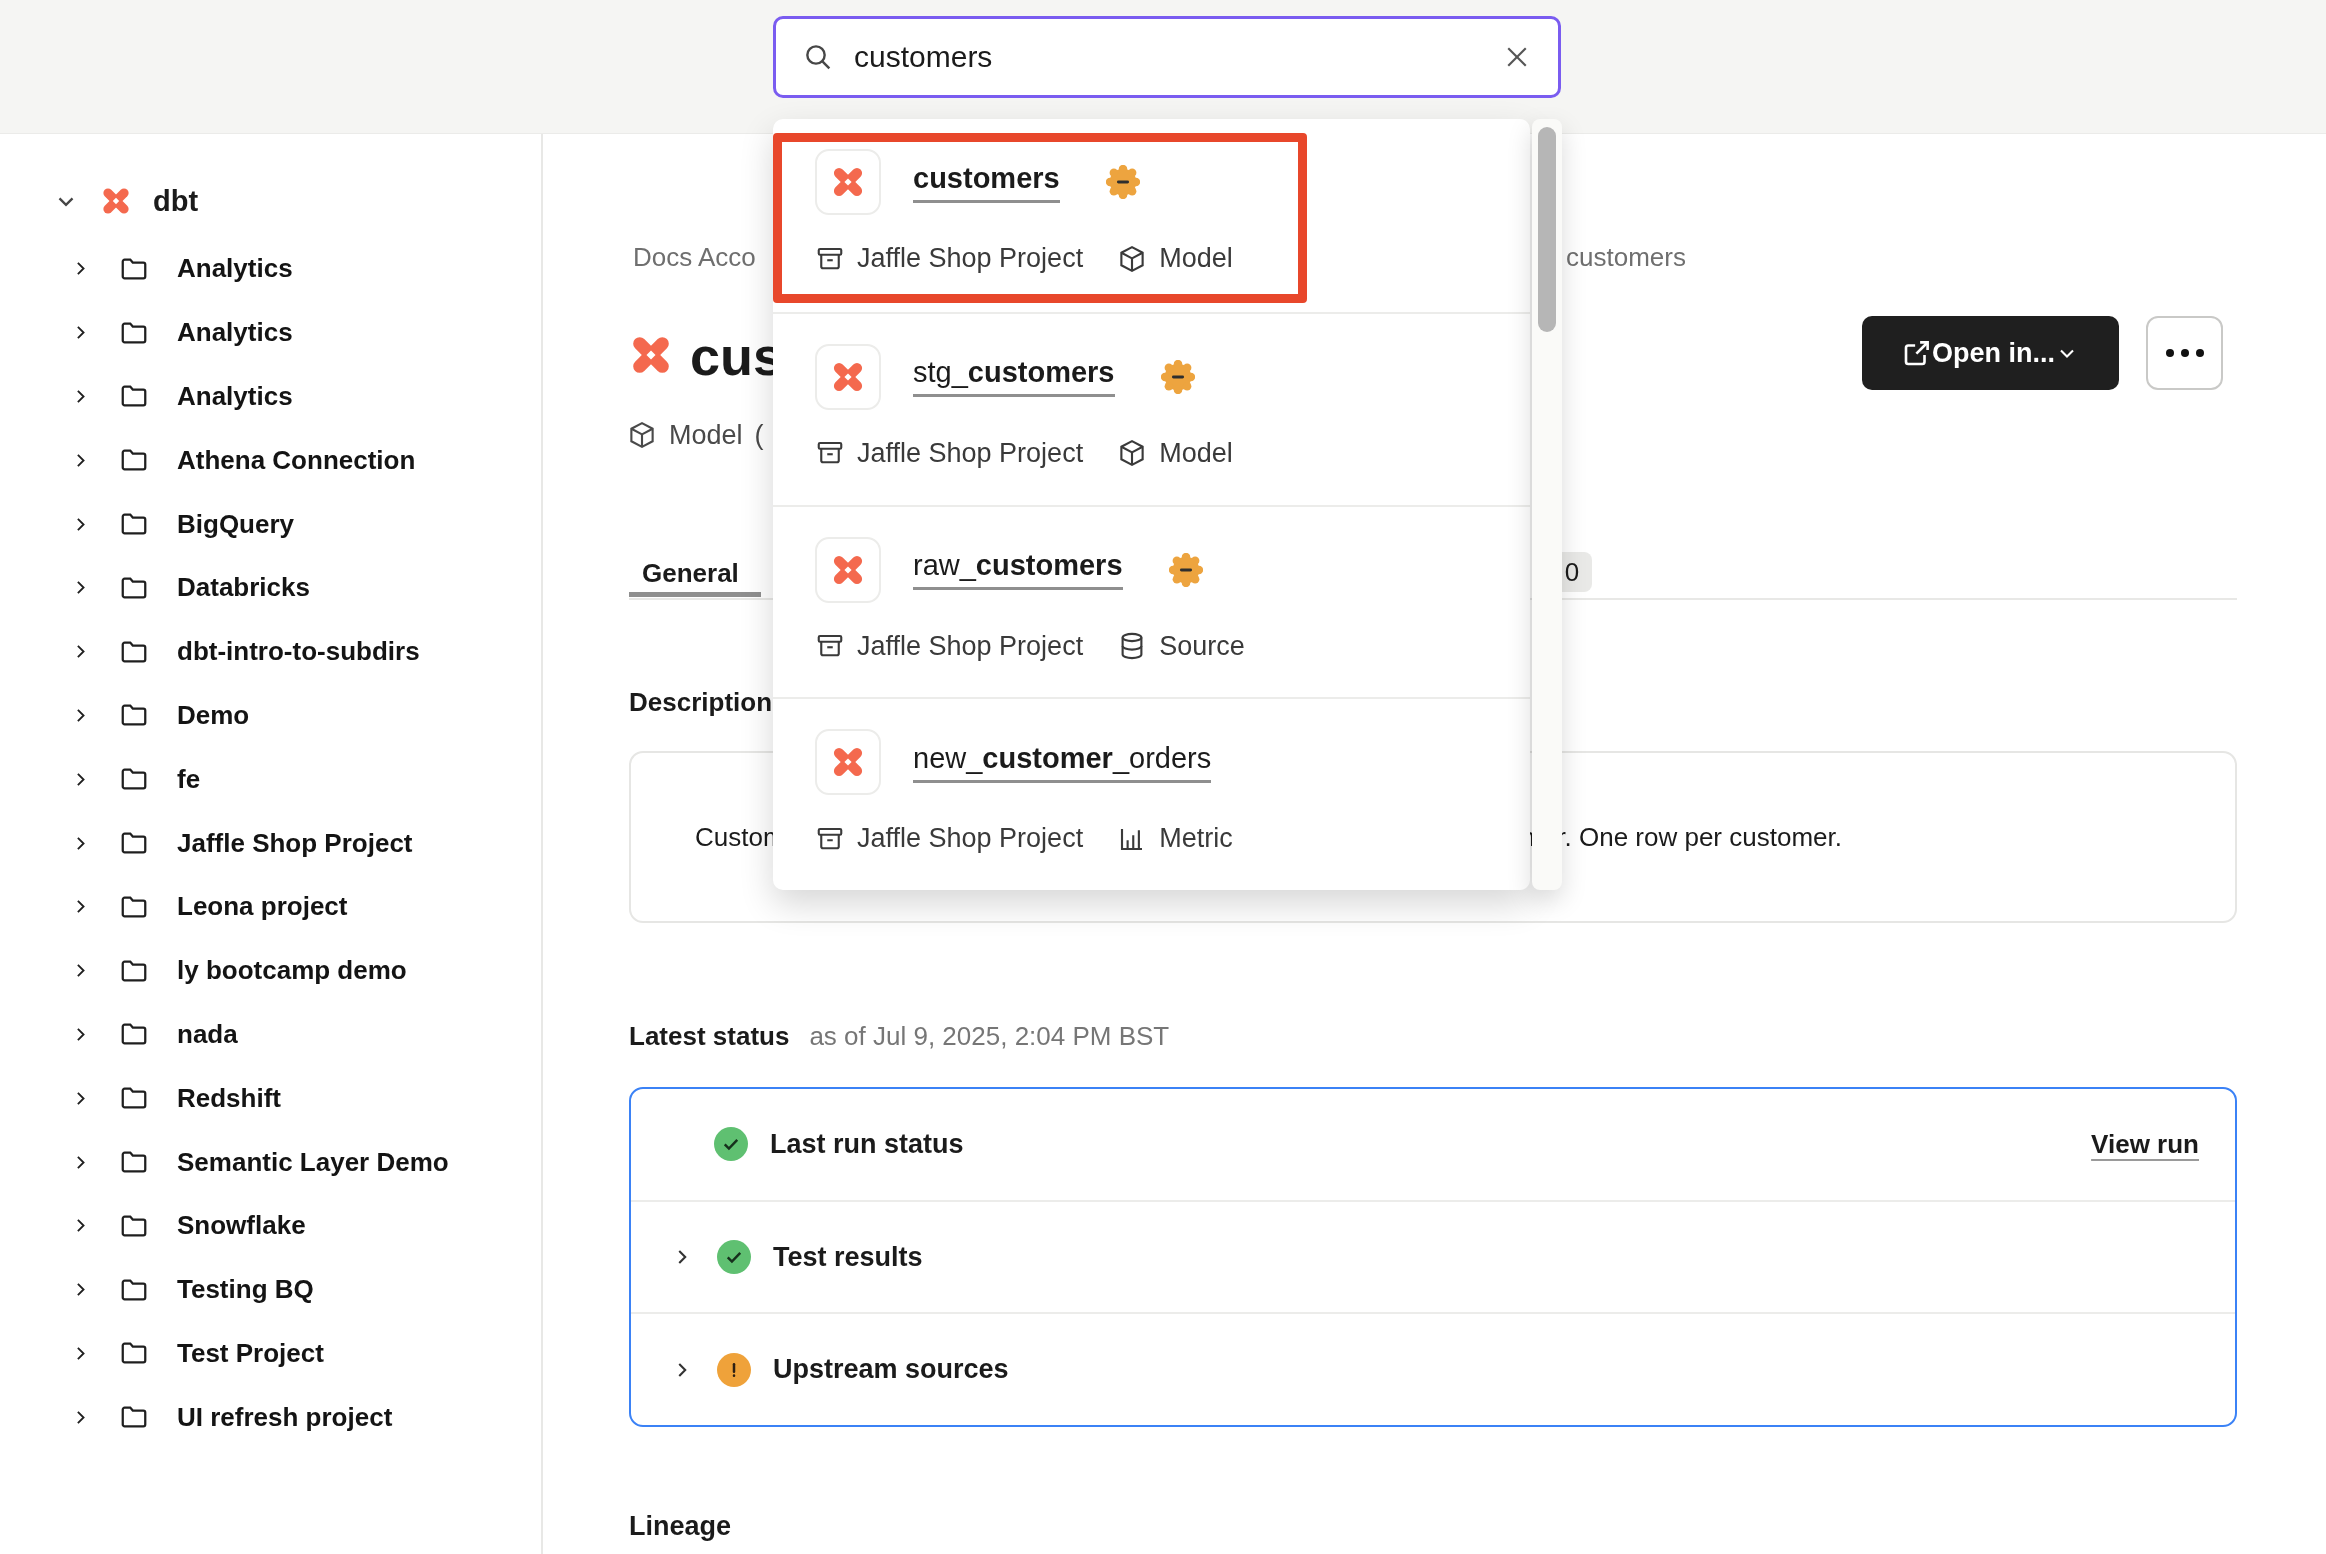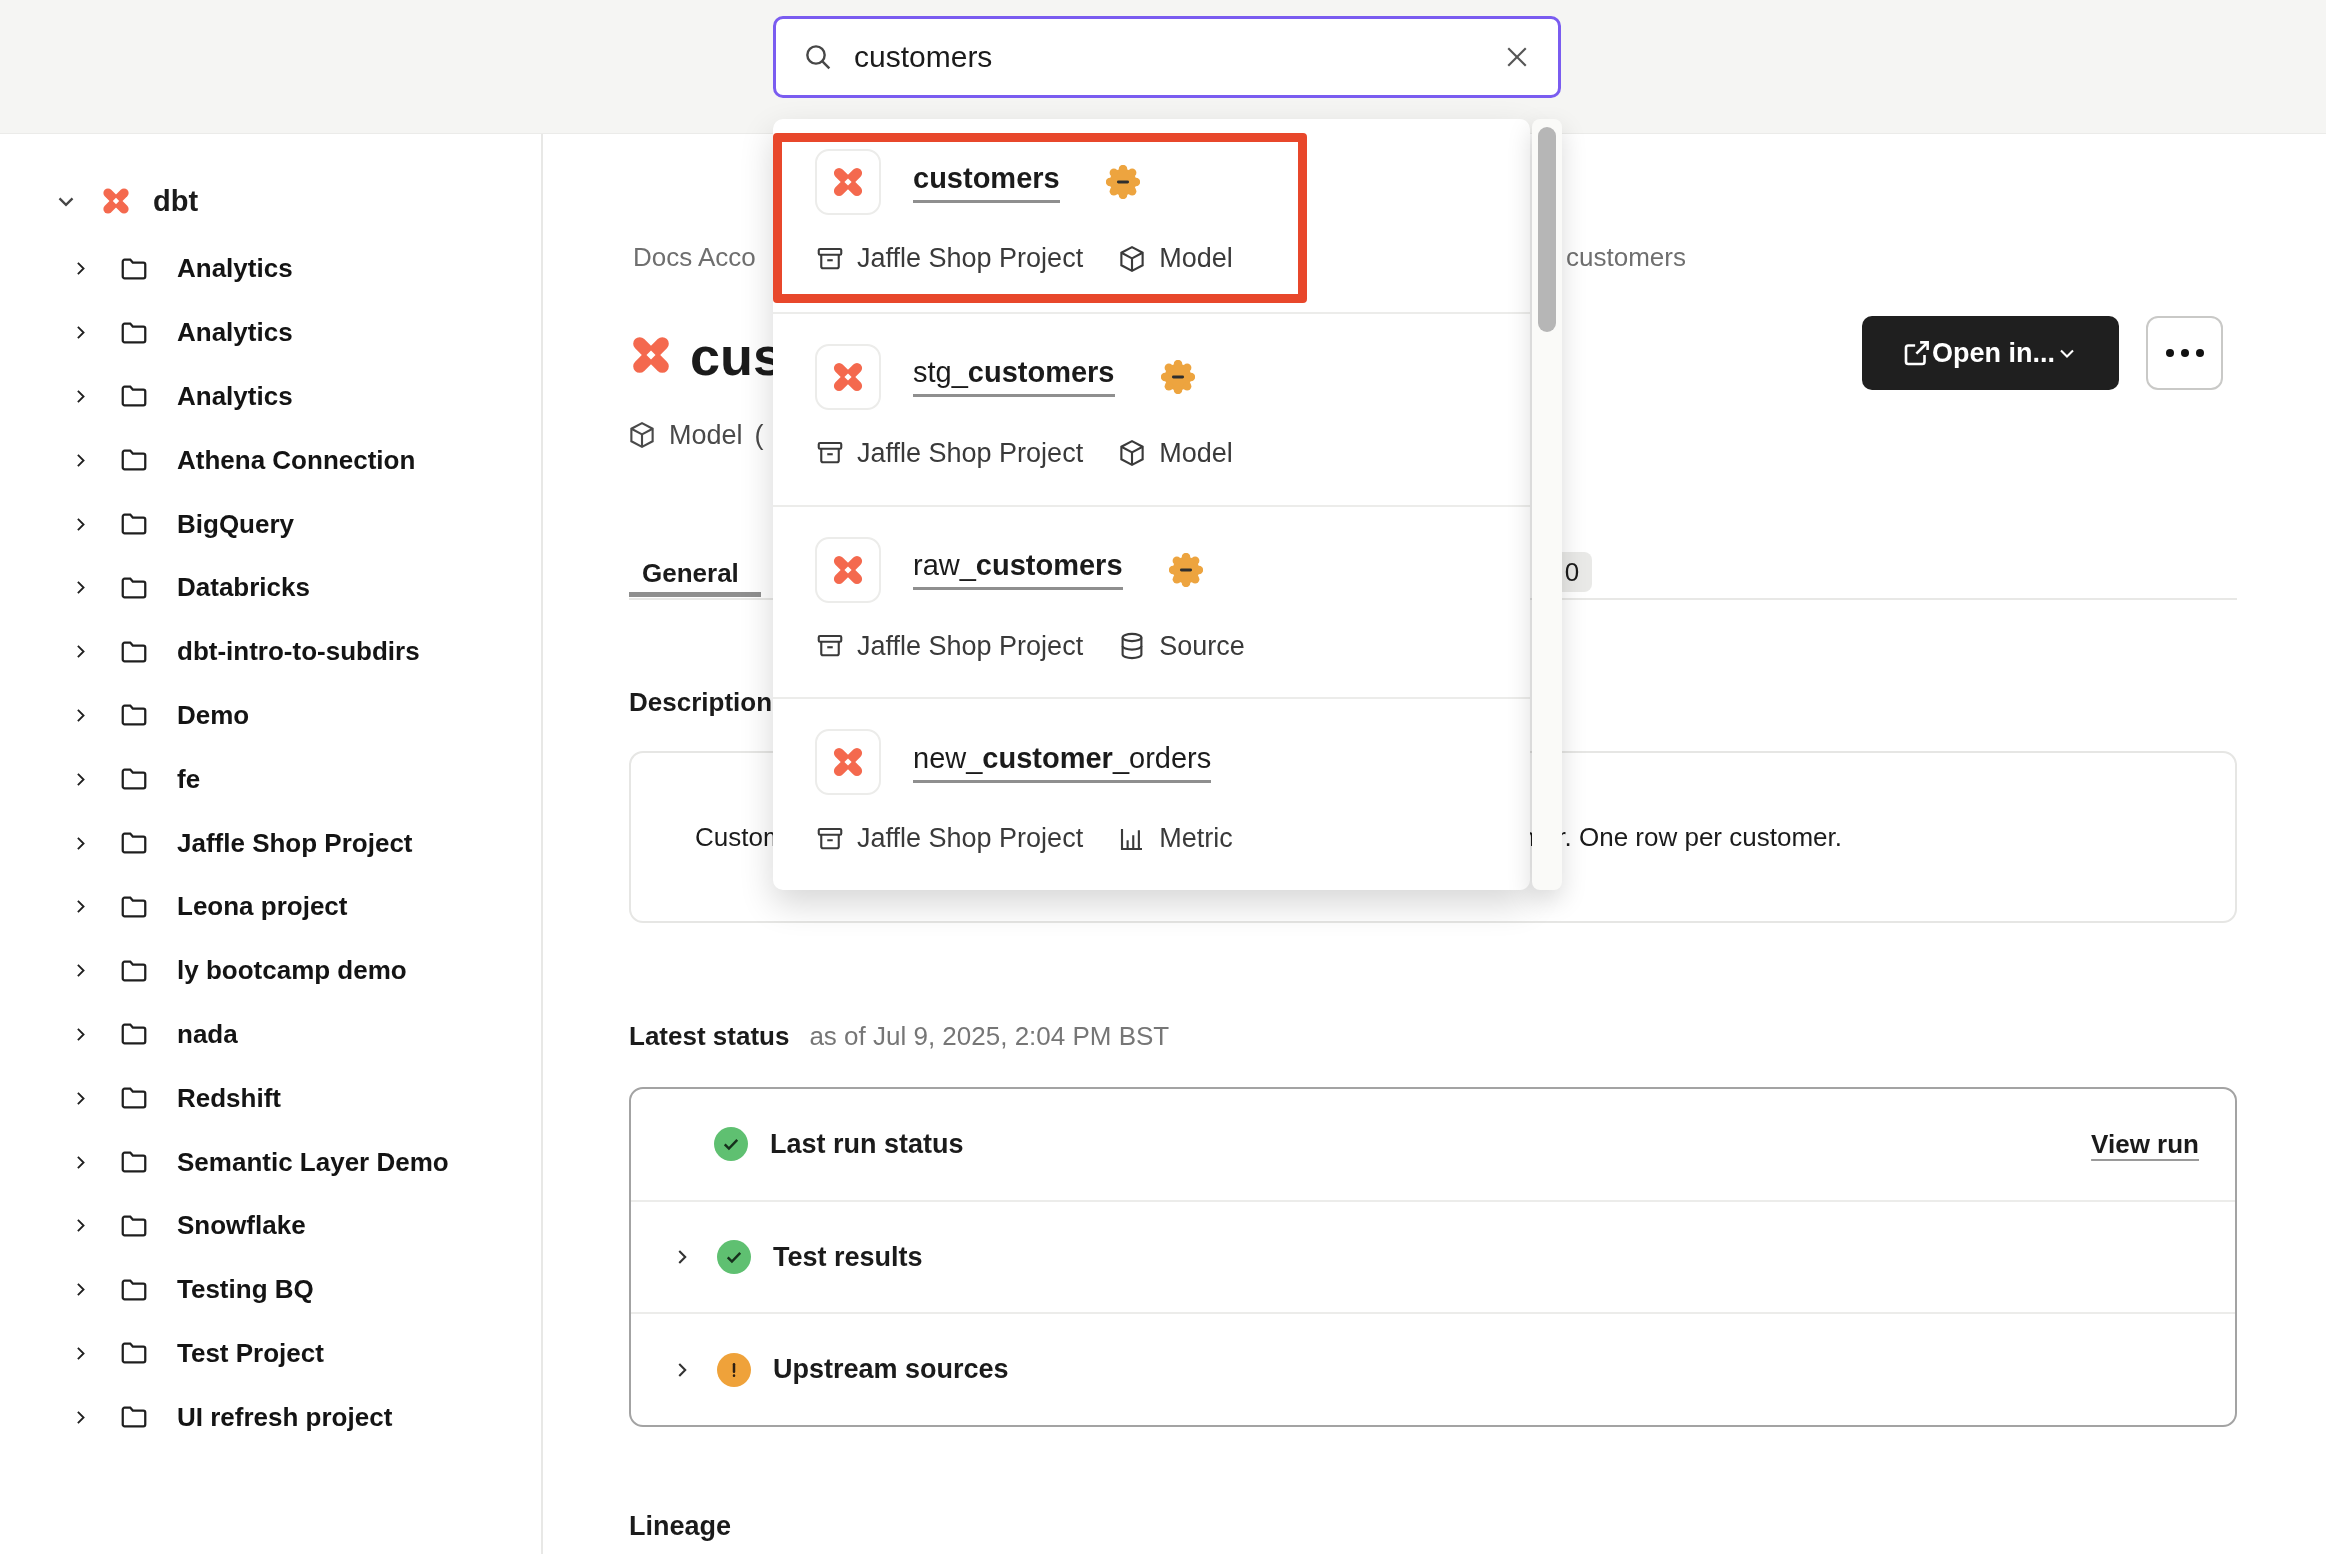--- a/index.html
+++ b/index.html
@@ -47,21 +47,21 @@
 
   .desc-heading { left:629px; top:687px; font-size:26px; font-weight:700; z-index:1; }
   .desc-card { left:629px; top:751px; width:1608px; height:172px; border:2px solid #e6e6e4;
                border-radius:14px; display:flex; align-items:center; padding-left:64px; z-index:1; background:#fff; }
   .desc-card .txt { font-size:26px; color:#1b1b1b; white-space:nowrap; }
 
   .latest-row { left:629px; top:1021px; display:flex; align-items:baseline; gap:20px; z-index:1; }
   .latest-row .h { font-size:26px; font-weight:700; }
   .latest-row .asof { font-size:26px; color:#767676; }
 
-  .status-card { left:629px; top:1087px; width:1608px; height:340px; border:2px solid #a3a3a3;
+  .status-card { left:629px; top:1087px; width:1608px; height:340px; border:2px solid #3b82f6;
                  border-radius:14px; z-index:1; background:#fff; overflow:hidden; display:flex; flex-direction:column; }
   .status-row { flex:1; display:flex; align-items:center; gap:22px; padding-right:36px; }
   .status-row + .status-row { border-top:2px solid #ececea;text-align:center; }
   .status-row .label { font-size:27px; font-weight:700; }
   .status-row.first { padding-left:83px; }
   .status-row.child { padding-left:40px; }
   .row-chevron { margin-right:2px; display:flex; }
   .circ { width:34px; height:34px; border-radius:50%; display:flex; align-items:center; justify-content:center; flex:none; }
   .circ.ok { background:#5fc071; }
   .circ.warn { background:#efa23a; }

